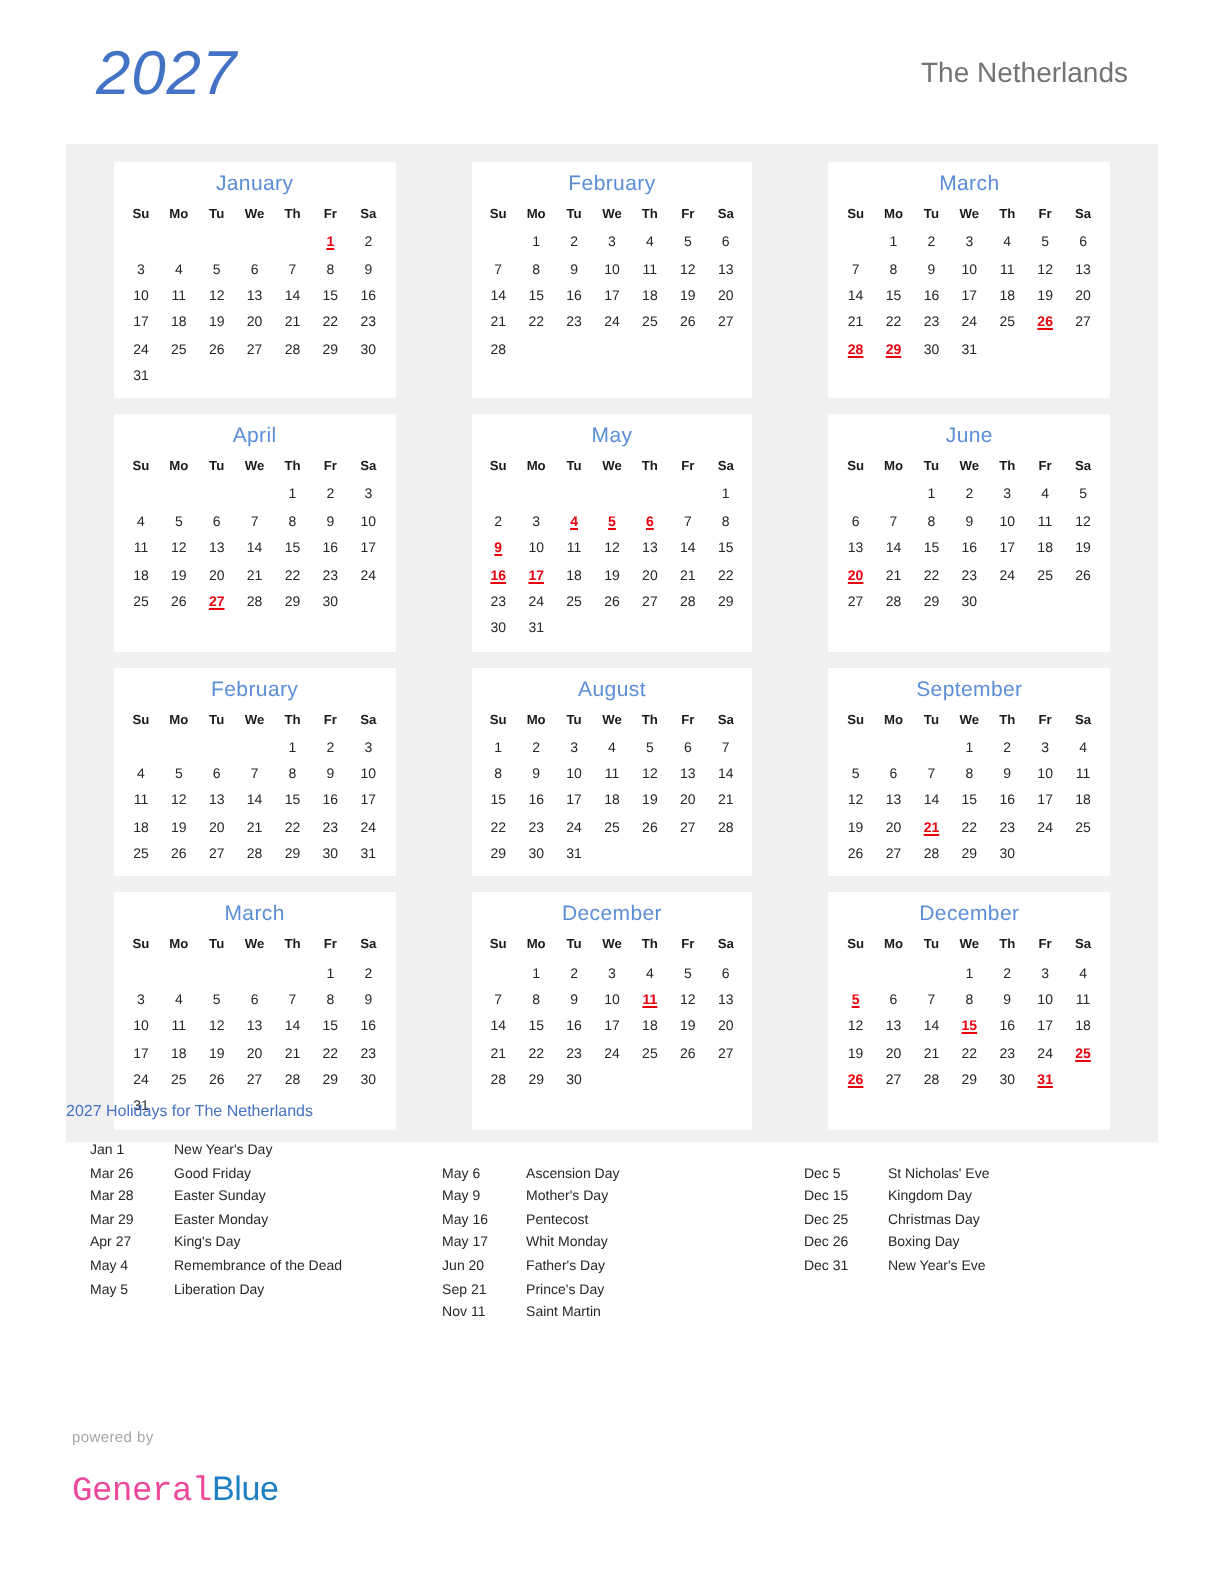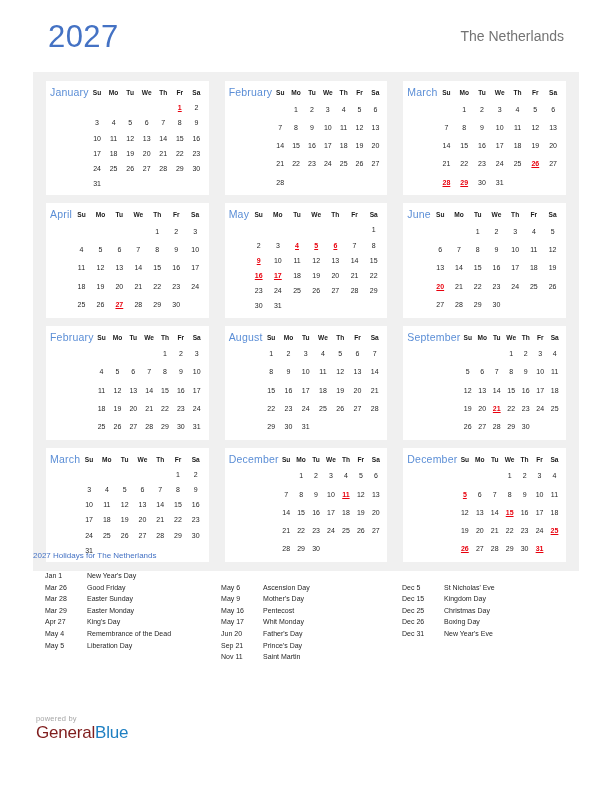--- a/index.html
+++ b/index.html
@@ -34,20 +34,21 @@
     justify-content: space-between;
     padding: 0 48px 0 48px;
     box-sizing: border-box;
   }
   .year-title {
     font-size: 31px;
     color: #4472c4;
     font-weight: 400;
     letter-spacing: 0.4px;
     line-height: 1;
+    font-style: italic;
   }
   .country-title {
     font-size: 14px;
     color: #737373;
     font-weight: 400;
     line-height: 1;
   }
 
   
   .calendar-panel {
@@ -60,25 +61,25 @@
     box-sizing: border-box;
     display: grid;
     grid-template-columns: repeat(3, 1fr);
     grid-template-rows: repeat(4, 1fr);
     gap: 0px;
     padding: 5px 5px;
   }
 
   .month-card {
     background: #ffffff;
-    margin: 4px 8px;
+    margin: 4px 19px;
     padding: 5px 4px 4px 4px;
     box-sizing: border-box;
     display: flex;
-    flex-direction: row;
+    flex-direction: column;
   }
 
   .month-name {
     text-align: center;
     color: #5b8ed6;
     font-size: 10.5px;
     font-weight: 400;
     margin-bottom: 3px;
     letter-spacing: 0.2px;
   }
@@ -159,28 +160,28 @@
   
   .footer {
     position: absolute;
     left: 36px;
     top: 714px;
   }
   .powered-by {
     font-size: 7.5px;
     color: #a6a6a6;
     letter-spacing: 0.2px;
-    margin-bottom: 1px;
+    margin-bottom: 13px;
   }
   .brand {
     font-size: 17px;
     letter-spacing: -0.2px;
     line-height: 1.05;
   }
-  .brand .general { color: #7f1d1d; }
+  .brand .general { color: #ec4899; font-family: Liberation Mono, monospace; }
   .brand .blue { color: #1e7fc2; }
 </style>
 </head>
 <body>
 
 <div class="page">
 
   <div class="header">
     <div class="year-title">2027</div>
     <div class="country-title">The Netherlands</div>

